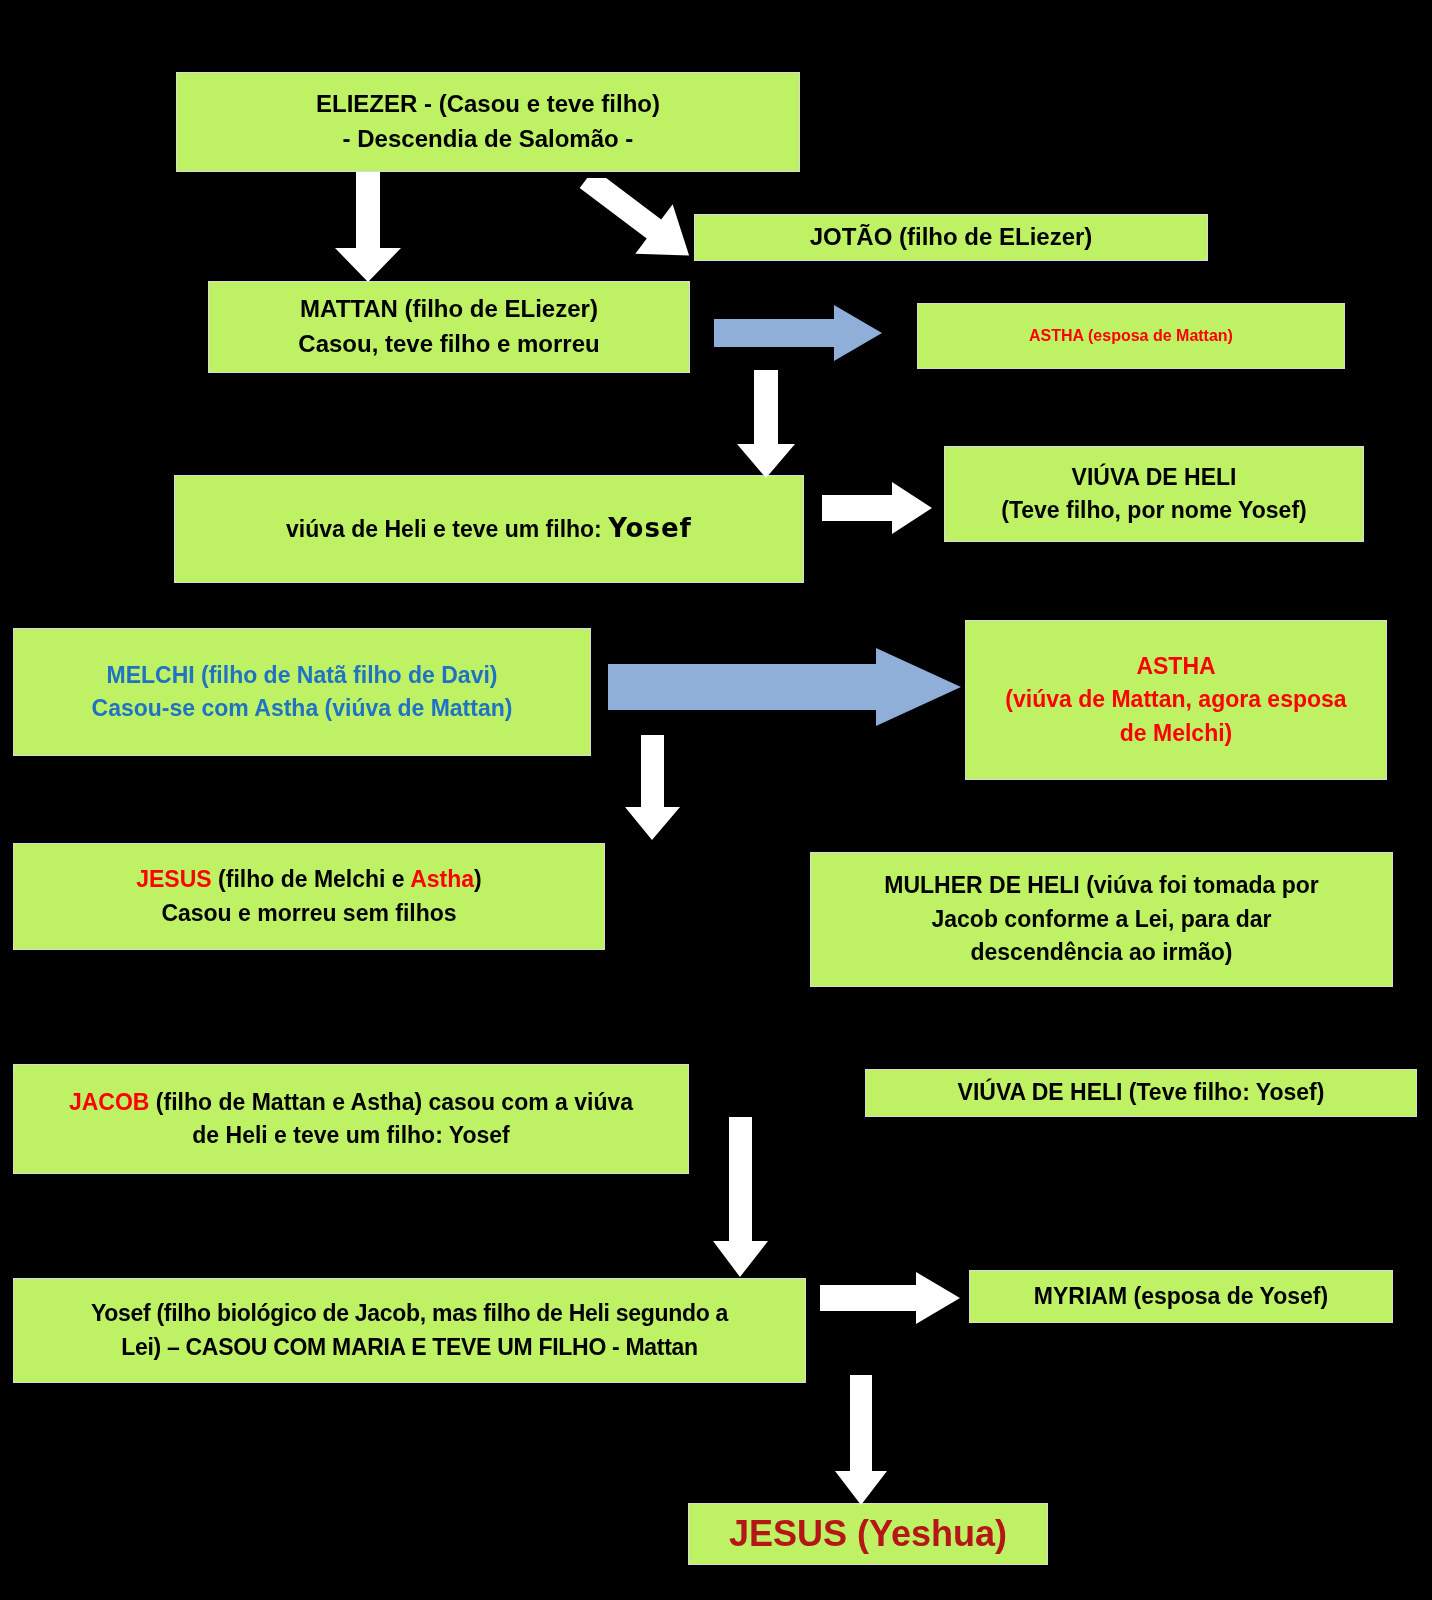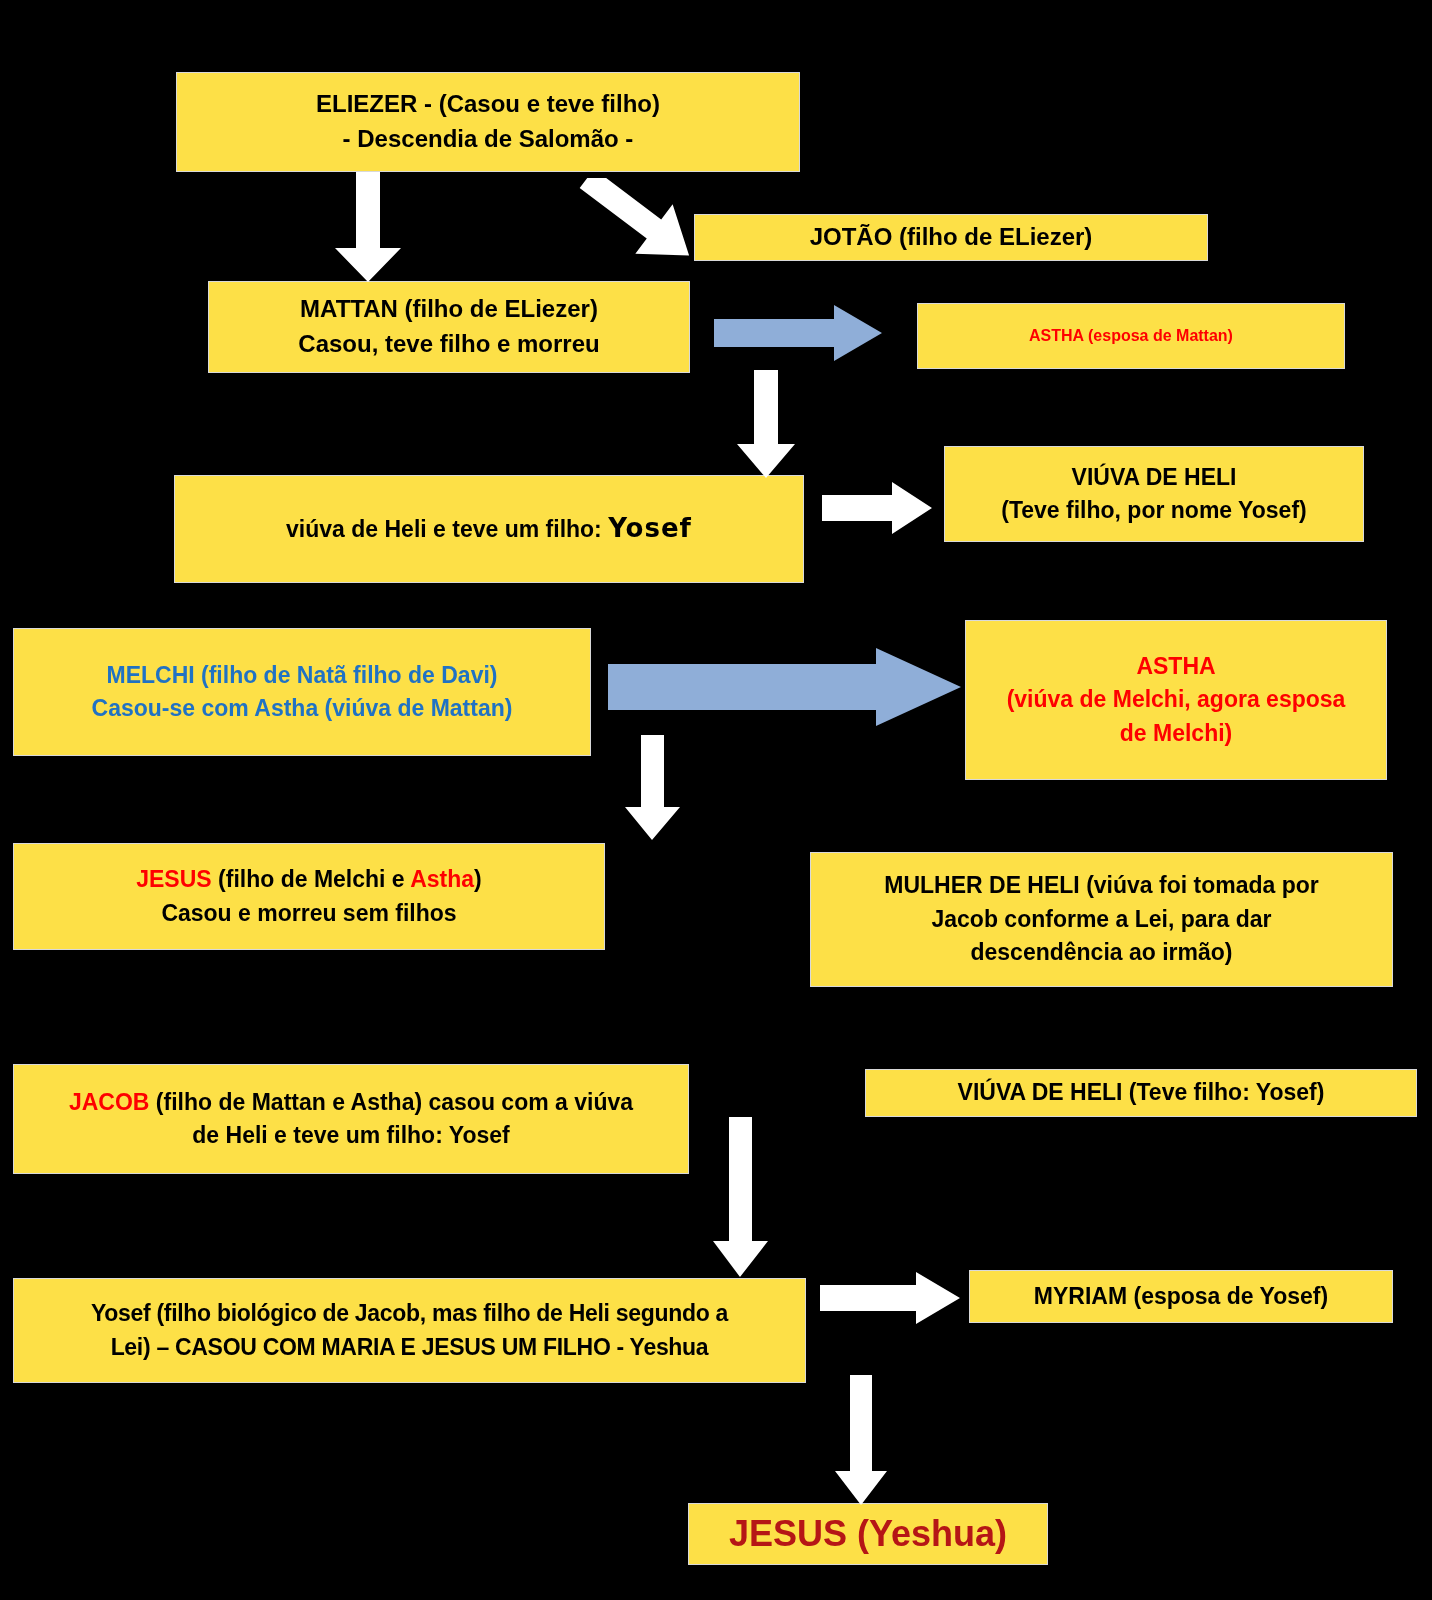--- a/index.html
+++ b/index.html
@@ -13,21 +13,21 @@
   }
   #canvas {
     position: relative;
     width: 1432px;
     height: 1600px;
     background: #000000;
     overflow: hidden;
   }
   .node {
     position: absolute;
-    background: #fde047;
+    background: #bef264;
     border: 1px solid #d9d9d9;
     box-sizing: border-box;
     display: flex;
     flex-direction: column;
     align-items: center;
     justify-content: center;
     text-align: center;
     color: #000000;
     font-weight: bold;
     line-height: 1.45;
@@ -116,21 +116,21 @@
     <span class="line">(Teve filho, por nome Yosef)</span>
   </div>
 
   <div class="node" id="n-melchi">
     <span class="line blue">MELCHI (filho de Natã filho de Davi)</span>
     <span class="line blue">Casou-se com Astha (viúva de Mattan)</span>
   </div>
 
   <div class="node" id="n-astha2">
     <span class="line red">ASTHA</span>
-    <span class="line red">(viúva de Melchi, agora esposa</span>
+    <span class="line red">(viúva de Mattan, agora esposa</span>
     <span class="line red">de Melchi)</span>
   </div>
 
   <div class="node" id="n-heli">
     <span class="line">
       <span class="red">JESUS</span><span> (filho de Melchi e </span><span class="red">Astha</span><span>)</span>
     </span>
     <span class="line">Casou e morreu sem filhos</span>
   </div>
 
@@ -146,21 +146,21 @@
     </span>
     <span class="line">de Heli e teve um filho: Yosef</span>
   </div>
 
   <div class="node" id="n-viuva2">
     <span class="line">VIÚVA DE HELI (Teve filho: Yosef)</span>
   </div>
 
   <div class="node" id="n-yosef">
     <span class="line">Yosef (filho biológico de Jacob, mas filho de Heli segundo a</span>
-    <span class="line">Lei) – CASOU COM MARIA E JESUS UM FILHO - Yeshua</span>
+    <span class="line">Lei) – CASOU COM MARIA E TEVE UM FILHO - Mattan</span>
   </div>
 
   <div class="node" id="n-myriam">
     <span class="line">MYRIAM (esposa de Yosef)</span>
   </div>
 
   <div class="node" id="n-jesus">
     <span class="line darkred">JESUS (Yeshua)</span>
   </div>
 

